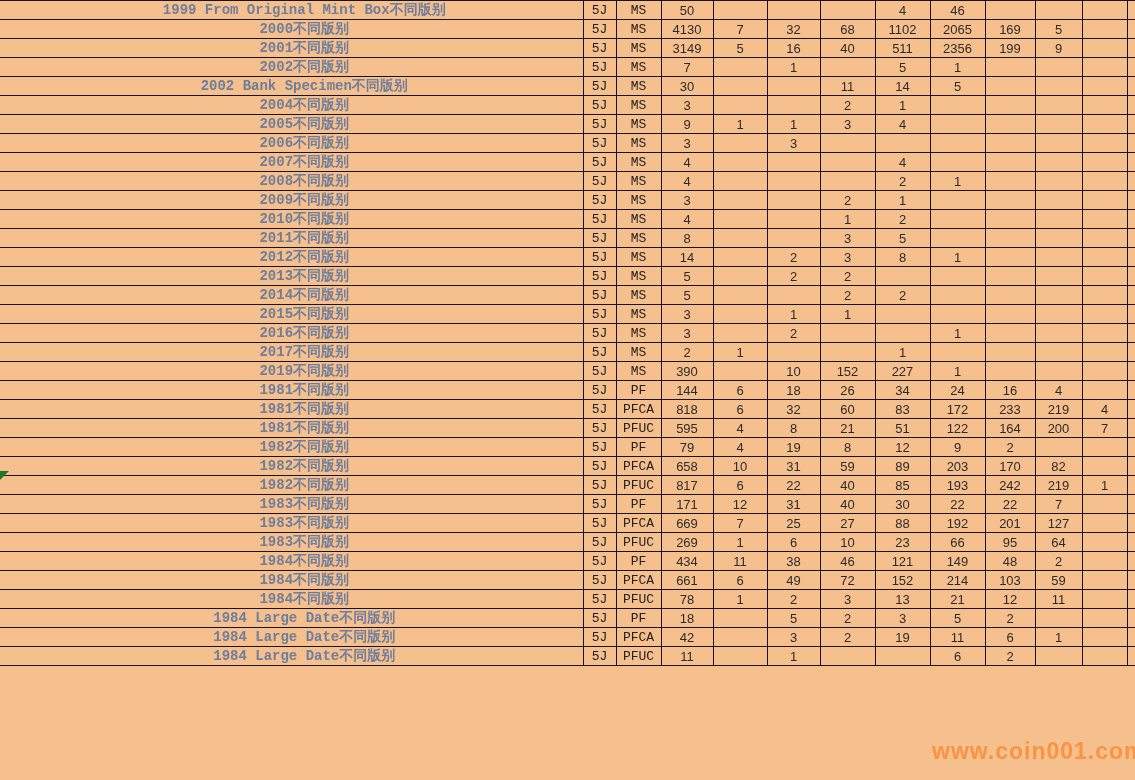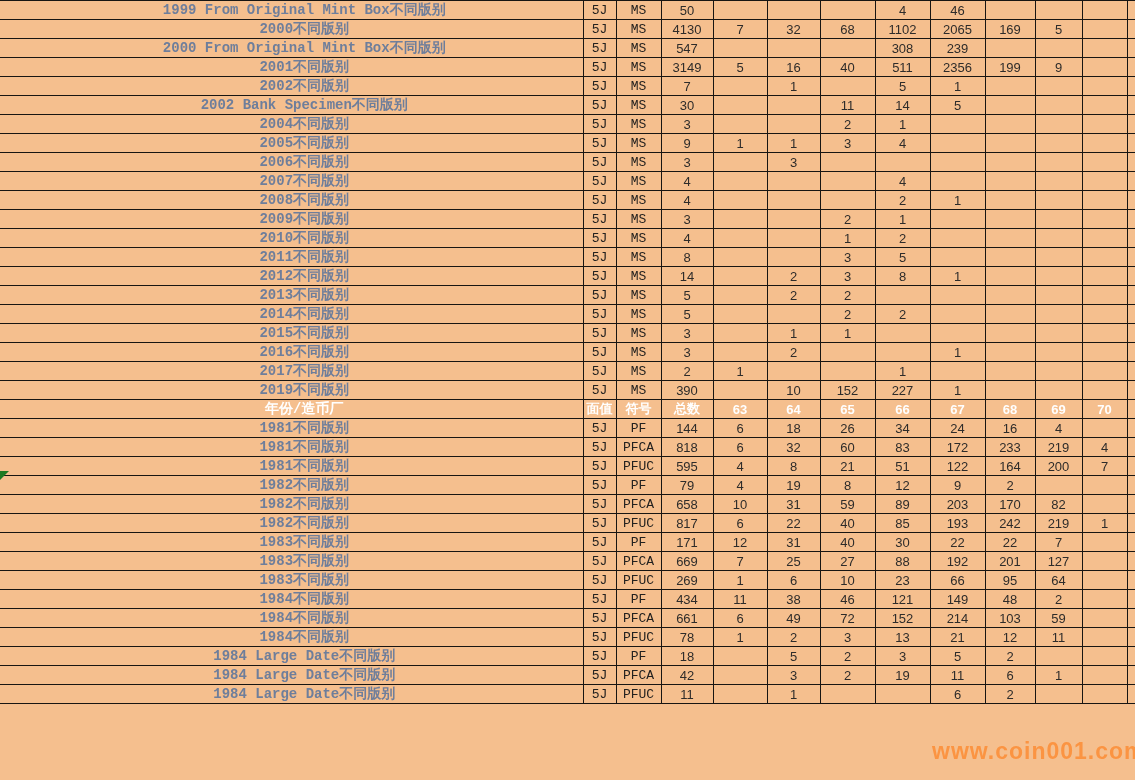--- a/index.html
+++ b/index.html
@@ -89,35 +89,20 @@
         <td>32</td>
         <td>68</td>
         <td>1102</td>
         <td>2065</td>
         <td>169</td>
         <td>5</td>
         <td></td>
         <td></td>
       </tr>
       <tr>
-        <td class="lbl">2000 From Original Mint Box不同版别</td>
-        <td class="mono">5J</td>
-        <td class="mono">MS</td>
-        <td>547</td>
-        <td></td>
-        <td></td>
-        <td></td>
-        <td>308</td>
-        <td>239</td>
-        <td></td>
-        <td></td>
-        <td></td>
-        <td></td>
-      </tr>
-      <tr>
         <td class="lbl">2001不同版别</td>
         <td class="mono">5J</td>
         <td class="mono">MS</td>
         <td>3149</td>
         <td>5</td>
         <td>16</td>
         <td>40</td>
         <td>511</td>
         <td>2356</td>
         <td>199</td>
@@ -371,35 +356,20 @@
         <td class="mono">MS</td>
         <td>390</td>
         <td></td>
         <td>10</td>
         <td>152</td>
         <td>227</td>
         <td>1</td>
         <td></td>
         <td></td>
         <td></td>
-        <td></td>
-      </tr>
-      <tr class="hdr">
-        <td class="lbl">年份/造币厂</td>
-        <td>面值</td>
-        <td>符号</td>
-        <td>总数</td>
-        <td>63</td>
-        <td>64</td>
-        <td>65</td>
-        <td>66</td>
-        <td>67</td>
-        <td>68</td>
-        <td>69</td>
-        <td>70</td>
         <td></td>
       </tr>
       <tr>
         <td class="lbl">1981不同版别</td>
         <td class="mono">5J</td>
         <td class="mono">PF</td>
         <td>144</td>
         <td>6</td>
         <td>18</td>
         <td>26</td>

